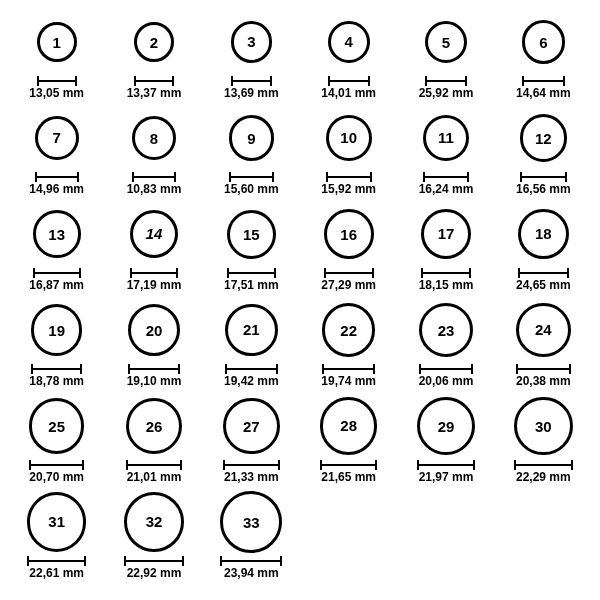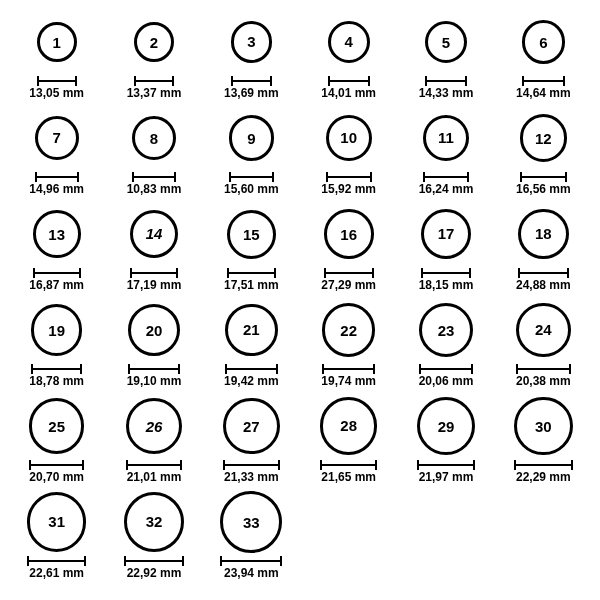--- a/index.html
+++ b/index.html
@@ -146,21 +146,21 @@
         <div class="ring-wrap">
           <div class="ring" style="width: 42.6px; height: 42.6px;">
             <span class="ring-size">5</span>
           </div>
         </div>
         <div class="measure" style="width: 42.6px;">
           <div class="bar"></div>
           <div class="tick left"></div>
           <div class="tick right"></div>
         </div>
-        <div class="dim-label">14,33 mm</div>
+        <div class="dim-label">25,92 mm</div>
       </div>
       <div class="cell">
         <div class="ring-wrap">
           <div class="ring" style="width: 43.2px; height: 43.2px;">
             <span class="ring-size">6</span>
           </div>
         </div>
         <div class="measure" style="width: 43.2px;">
           <div class="bar"></div>
           <div class="tick left"></div>
@@ -315,21 +315,21 @@
         <div class="ring-wrap">
           <div class="ring" style="width: 50.9px; height: 50.9px;">
             <span class="ring-size">18</span>
           </div>
         </div>
         <div class="measure" style="width: 50.9px;">
           <div class="bar"></div>
           <div class="tick left"></div>
           <div class="tick right"></div>
         </div>
-        <div class="dim-label">24,88 mm</div>
+        <div class="dim-label">24,65 mm</div>
       </div>
       <div class="cell">
         <div class="ring-wrap">
           <div class="ring" style="width: 51.6px; height: 51.6px;">
             <span class="ring-size">19</span>
           </div>
         </div>
         <div class="measure" style="width: 51.6px;">
           <div class="bar"></div>
           <div class="tick left"></div>
@@ -410,21 +410,21 @@
         </div>
         <div class="measure" style="width: 55.5px;">
           <div class="bar"></div>
           <div class="tick left"></div>
           <div class="tick right"></div>
         </div>
         <div class="dim-label">20,70 mm</div>
       </div>
       <div class="cell">
         <div class="ring-wrap">
-          <div class="ring" style="width: 56.1px; height: 56.1px; font-style: italic;">
+          <div class="ring" style="width: 56.1px; height: 56.1px;">
             <span class="ring-size">26</span>
           </div>
         </div>
         <div class="measure" style="width: 56.1px;">
           <div class="bar"></div>
           <div class="tick left"></div>
           <div class="tick right"></div>
         </div>
         <div class="dim-label">21,01 mm</div>
       </div>

